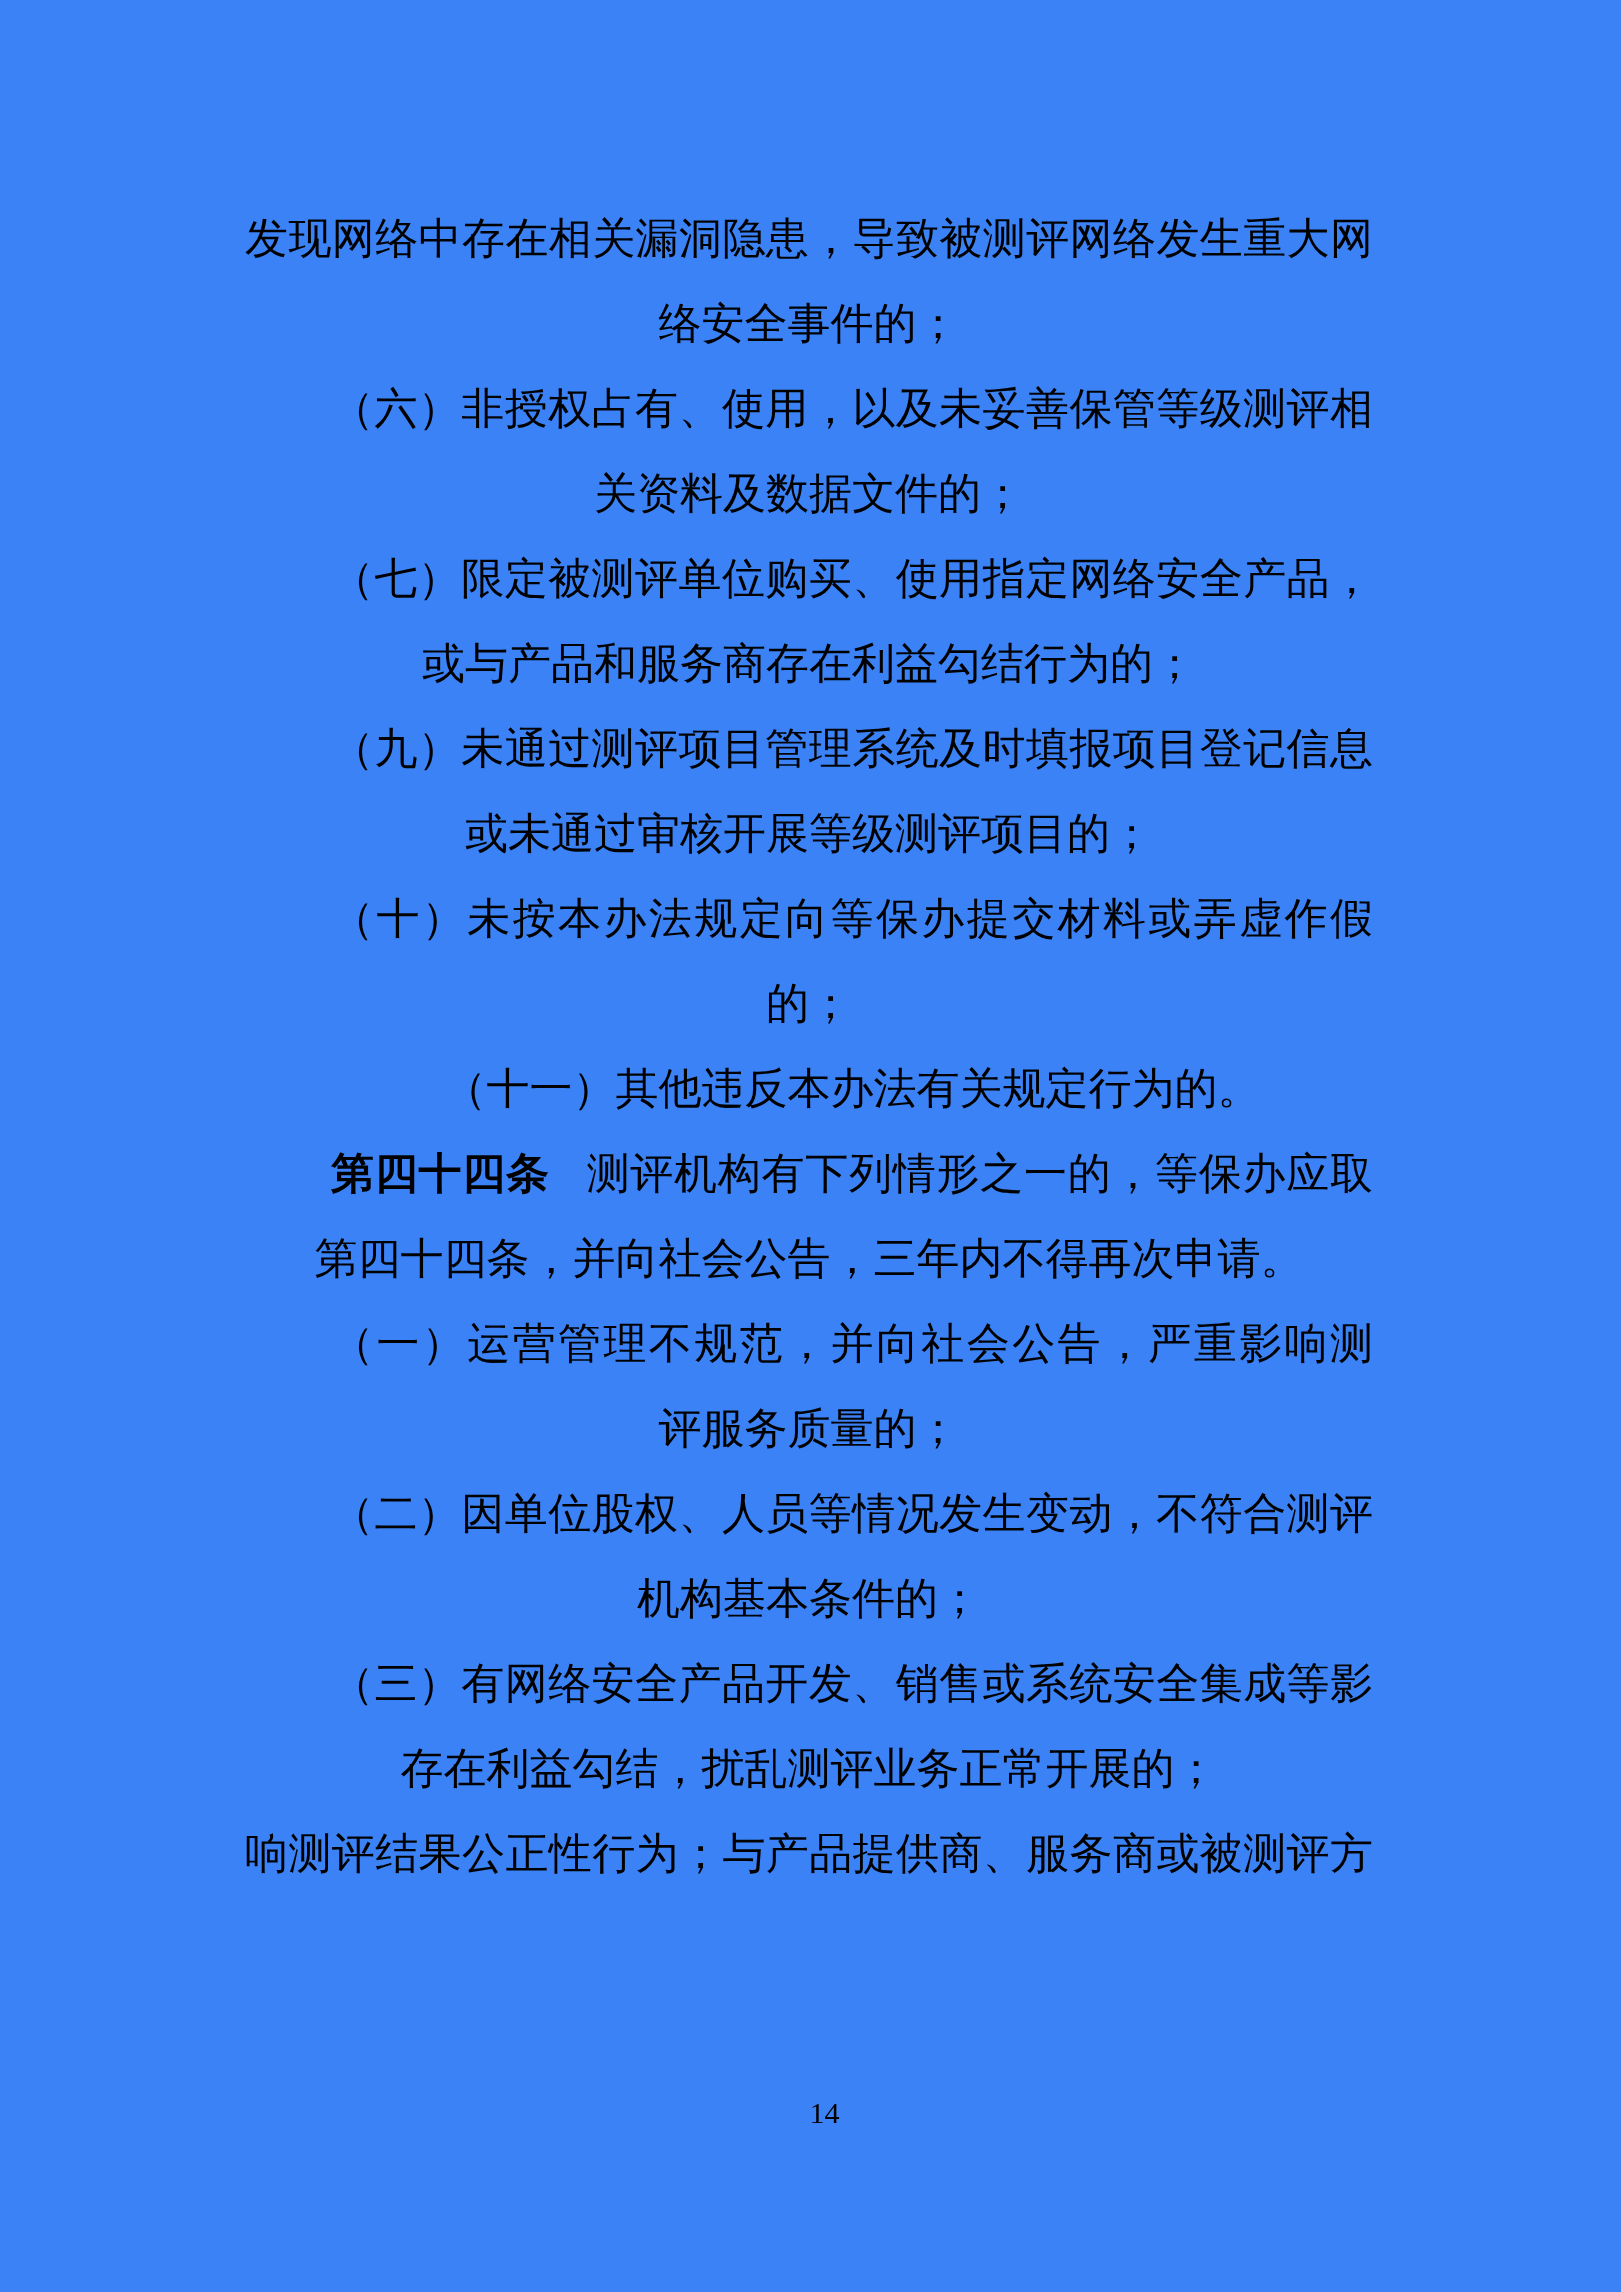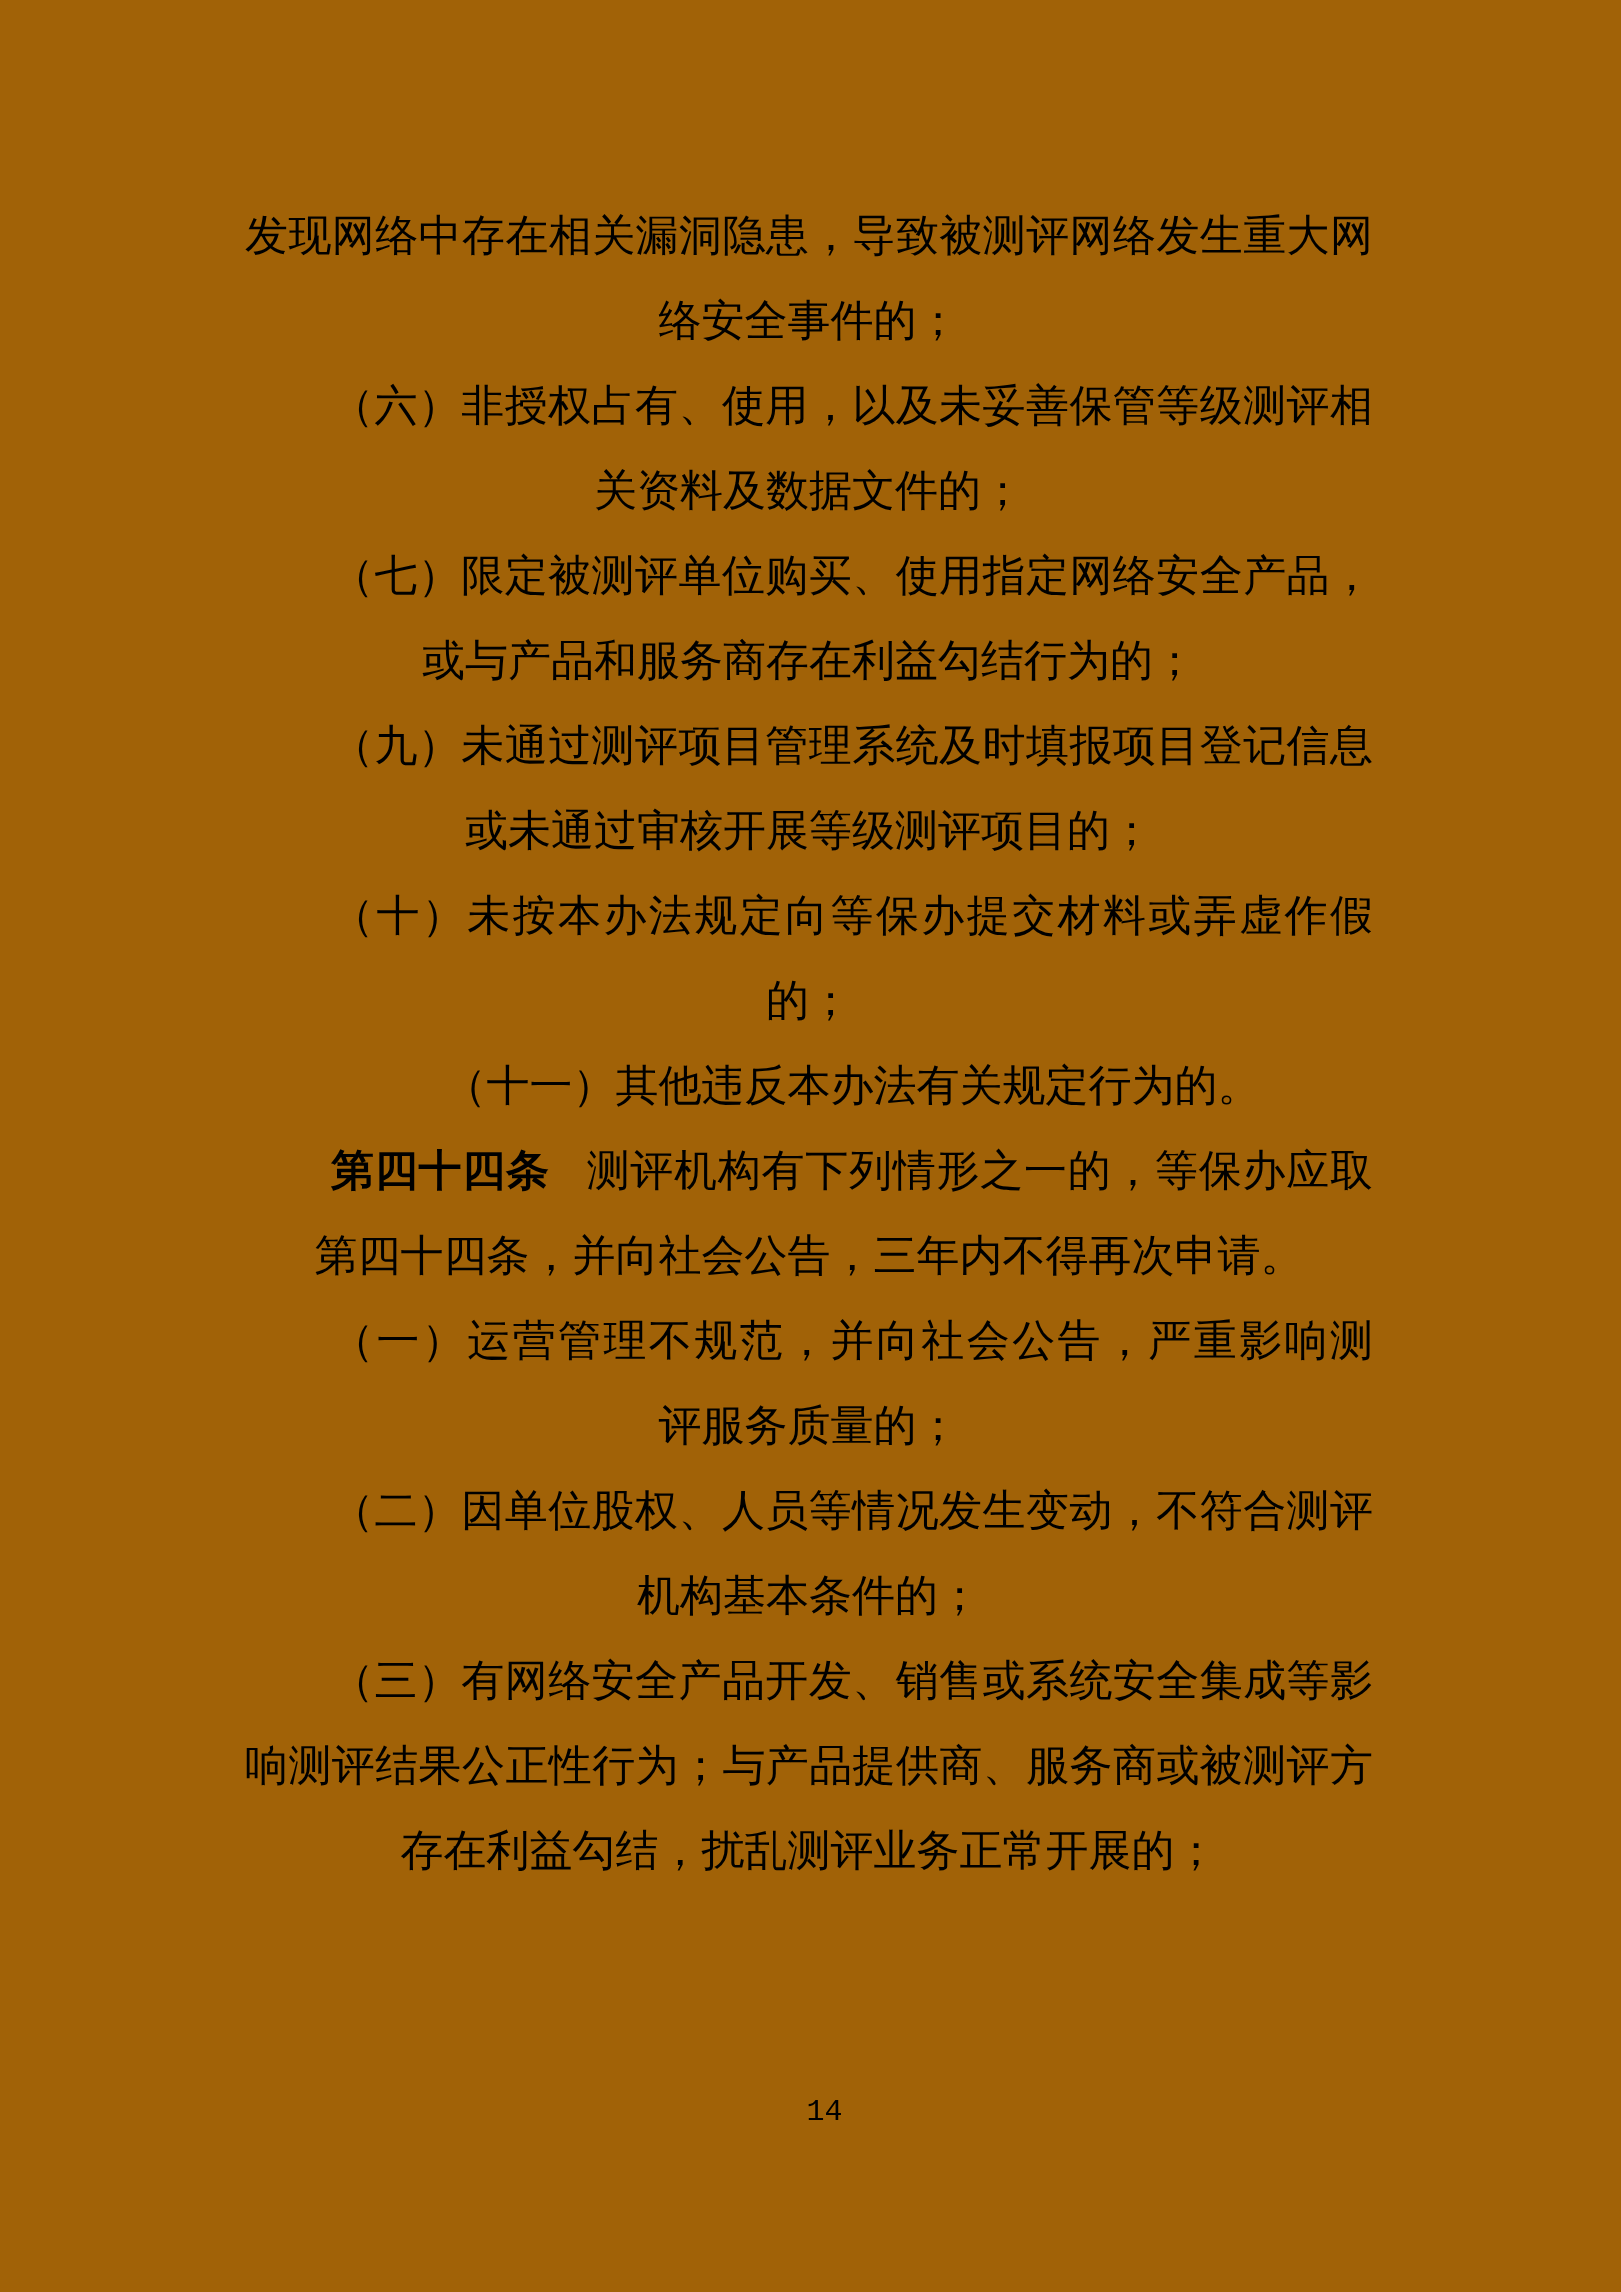--- a/index.html
+++ b/index.html
@@ -4,23 +4,23 @@
 <style>
   html, body {
     margin: 0;
     padding: 0;
     background: #ffffff;
   }
   .page {
     position: relative;
     width: 1621px;
     height: 2293px;
-    background: #a16207;
+    background: #3b82f6;
     color: #000000;
-    font-family: Liberation Mono, monospace;
+    font-family: Liberation Serif, serif;
     overflow: hidden;
   }
   .text-block {
     position: absolute;
     left: 245px;
     top: 196px;
     width: 1128px;
   }
   .line {
     font-size: 43px;
@@ -76,18 +76,18 @@
     <div class="line end indent">（十一）其他违反本办法有关规定行为的。</div>
     <div class="line full indent">
       <span class="bold-prefix">第四十四条</span><span>测评机构有下列情形之一的，等保办应取</span>
     </div>
     <div class="line end">第四十四条，并向社会公告，三年内不得再次申请。</div>
     <div class="line full indent">（一）运营管理不规范，并向社会公告，严重影响测</div>
     <div class="line end">评服务质量的；</div>
     <div class="line full indent">（二）因单位股权、人员等情况发生变动，不符合测评</div>
     <div class="line end">机构基本条件的；</div>
     <div class="line full indent">（三）有网络安全产品开发、销售或系统安全集成等影</div>
+    <div class="line end">存在利益勾结，扰乱测评业务正常开展的；</div>
     <div class="line full">响测评结果公正性行为；与产品提供商、服务商或被测评方</div>
-    <div class="line end">存在利益勾结，扰乱测评业务正常开展的；</div>
   </div>
   <div class="page-number">14</div>
 </div>
 
 
 </body></html>

